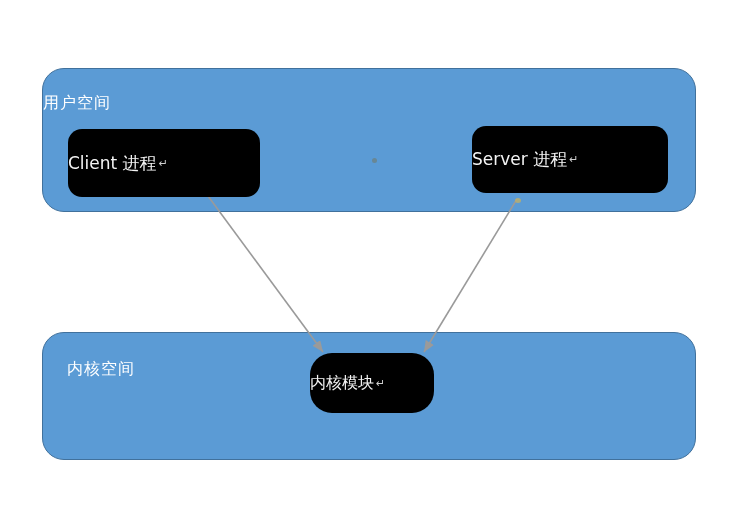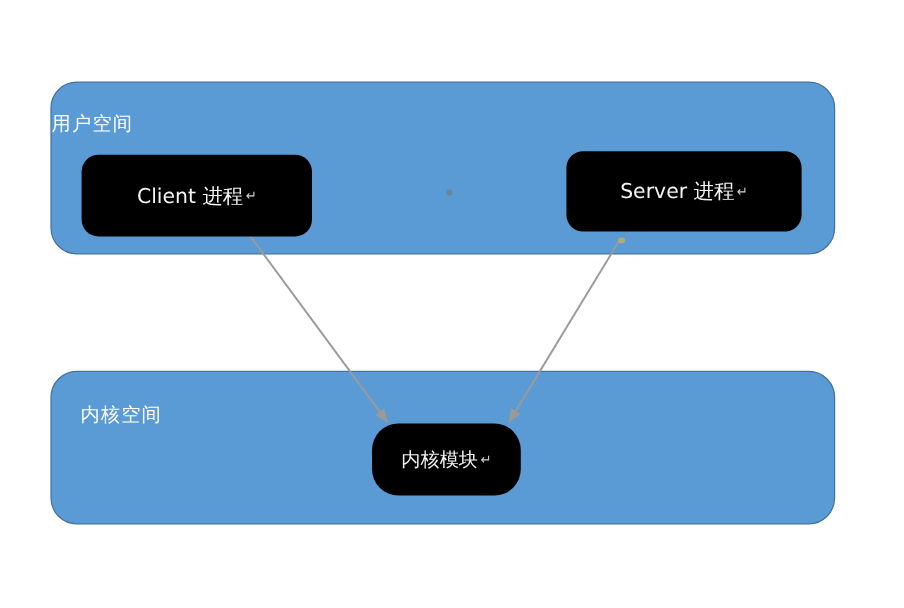--- a/index.html
+++ b/index.html
@@ -33,21 +33,21 @@
     box-sizing: border-box;
   }
   #zone-user {
     left: 42px;
     top: 68px;
     width: 654px;
     height: 144px;
   }
   #zone-kernel {
     left: 42px;
-    top: 309px;
+    top: 332px;
     width: 654px;
     height: 128px;
   }
 
   .zone-label {
     position: absolute;
     color: #ffffff;
     font-size: 16px;
     letter-spacing: 1px;
     white-space: nowrap;
@@ -66,21 +66,21 @@
   }
 
   
   .node {
     position: absolute;
     background: #000000;
     border-radius: 14px;
     color: #f2f2f2;
     display: flex;
     align-items: center;
-    justify-content: center;
+    justify-content: flex-start;
     box-sizing: border-box;
     z-index: 5;
   }
   .node-label {
     font-size: 17px;
     color: #f4f4f4;
     white-space: nowrap;
     font-family: "DejaVu Sans", "Liberation Sans", sans-serif;
   }
   .pilcrow {

